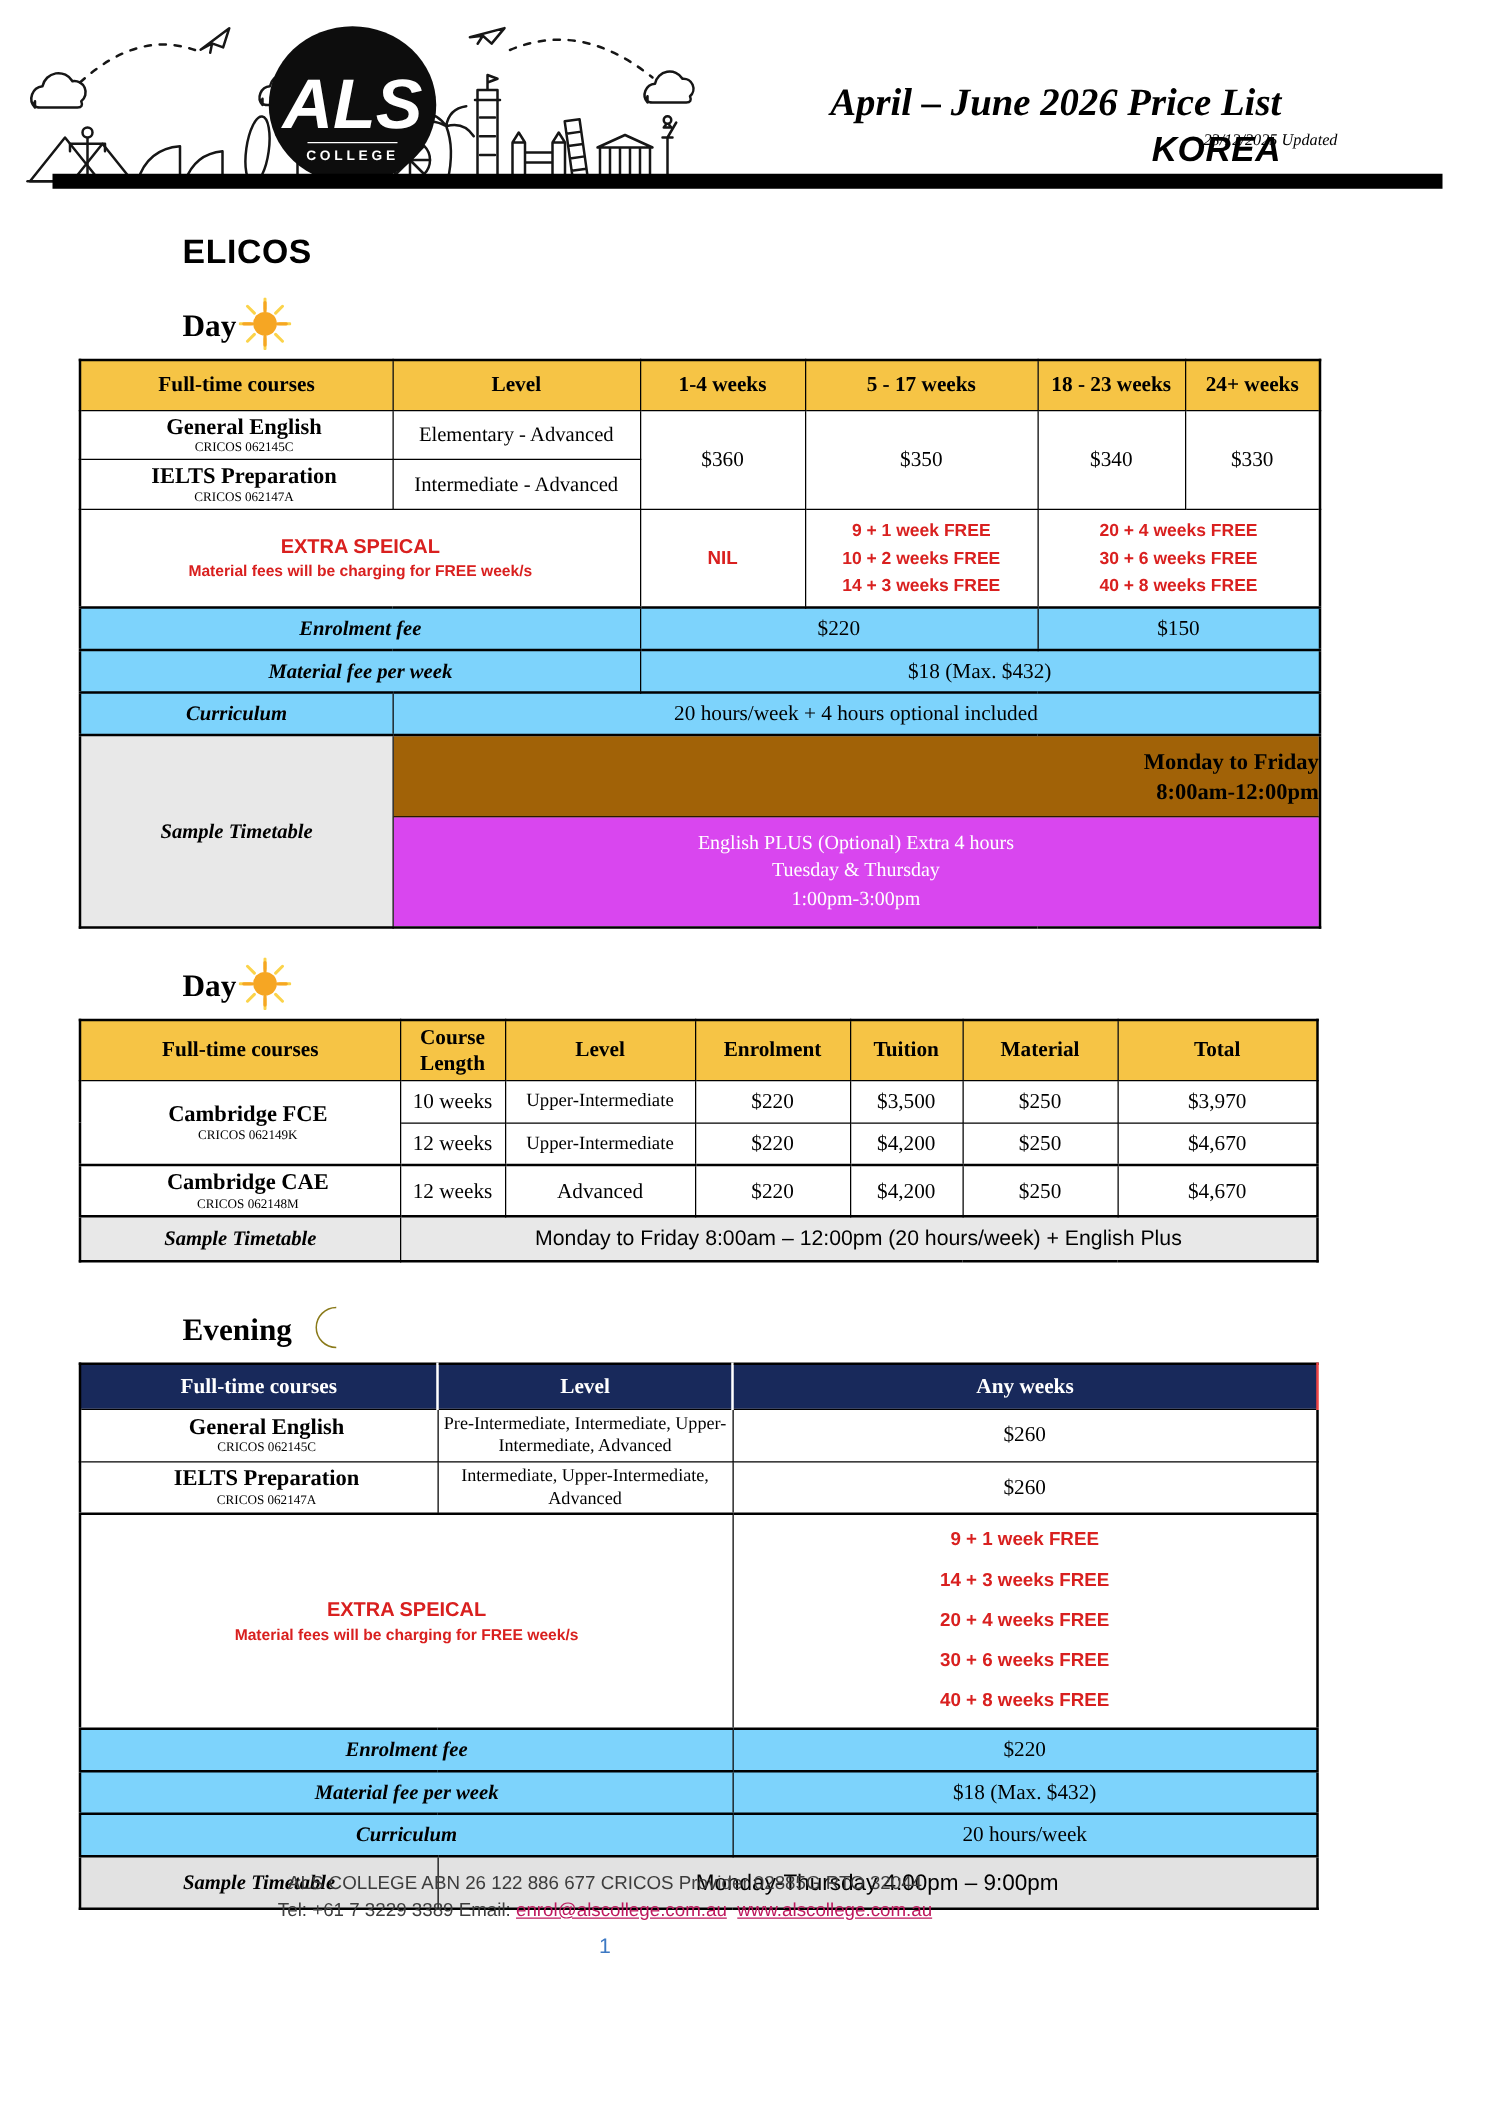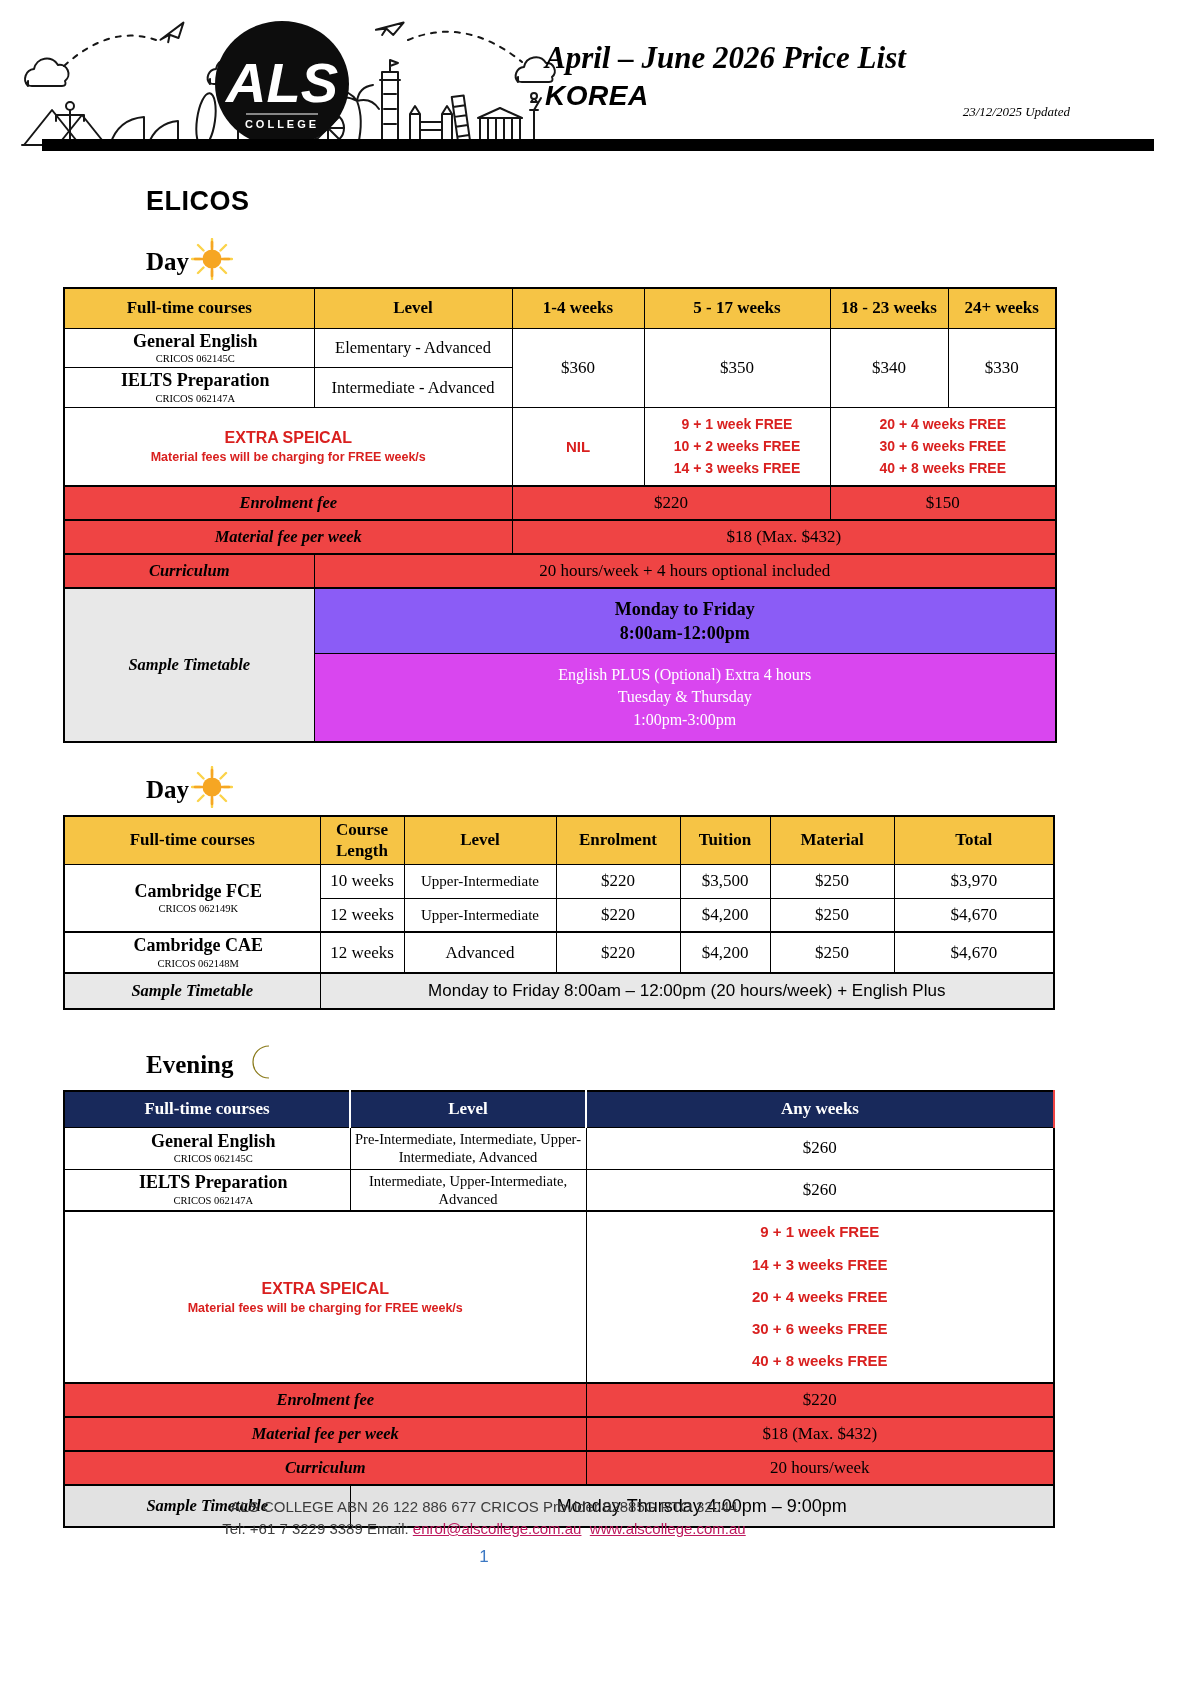--- a/index.html
+++ b/index.html
@@ -4,21 +4,21 @@
 <style>
   * { margin:0; padding:0; box-sizing:border-box; }
   html,body { background:#fff; }
   body {
     width:1191px; height:1684px; position:relative; overflow:hidden;
     font-family:"Liberation Serif", serif; color:#000;
   }
   
   .page-header { position:relative; height:152px; }
   .skyline { position:absolute; left:10px; top:14px; }
-  .title-block { position:absolute; left:545px; top:40px; width:480px; text-align:left; }
+  .title-block { position:absolute; left:545px; top:64px; width:480px; text-align:right; }
   .title-main { font-family:"Liberation Serif", serif; font-style:italic; font-weight:bold; font-size:31px; white-space:nowrap; }
   .title-sub  { font-family:"Liberation Sans", sans-serif; font-weight:bold; font-style:italic; font-size:28px; letter-spacing:.5px; margin-top:4px; }
   .updated    { position:absolute; left:880px; width:190px; top:104px; text-align:right; font-style:italic; font-size:13px; }
   .black-bar  { position:absolute; left:42px; top:139px; width:1112px; height:12px; background:#000; }
   
   .content { margin-left:63px; width:992px; }
   .elicos  { font-family:"Liberation Sans", sans-serif; font-weight:bold; font-size:27px; margin:34px 0 0 83px; letter-spacing:.5px; }
   .section-heading { margin:24px 0 4px 83px; font-weight:bold; font-size:25px; display:flex; align-items:center; height:42px; }
   .section-heading .hicon { margin-left:2px; display:inline-block; }
   
@@ -33,26 +33,26 @@
   .course-name { font-weight:bold; font-size:18px; line-height:1.15;padding-left:16px; }
   .cricos { font-size:10.5px; font-weight:normal; display:block; margin-top:2px; }
   .level-cell { font-size:16.5px; }
   .level-small { font-size:14.5px; line-height:1.25; }
   .price { font-size:17px; }
   .red  { color:#D9201F; font-family:"Liberation Sans", sans-serif; font-weight:bold; }
   .extra-label .l1 { font-size:16px; }
   .extra-label .l2 { font-size:12.5px; margin-top:3px; }
   .free-lines { font-size:14px; line-height:1.6; }
   .free-lines-evening { font-size:15px; line-height:2.15; }
-  .cream td { background:#ef4444; }
+  .cream td { background:#7dd3fc; }
   .row-label { font-weight:bold; font-style:italic; font-size:16.5px; }
   .fee-row td { height:34px; border-top:2px solid #000; }
   .gray-label { background:#E8E8E8; }
   .tt-cell { padding:0; }
-  .tt-top { background:#8b5cf6; font-weight:bold; font-size:18px; line-height:1.35; padding:8px 0; border-bottom:1px solid #000; }
+  .tt-top { background:#a16207; font-weight:bold; font-size:18px; line-height:1.35; padding:8px 0; border-bottom:1px solid #000;text-align:right; }
   .tt-bottom { background:#d946ef; color:#fff; font-weight:normal; font-size:16px; line-height:1.4; padding:10px 0; }
   .extra-row td { height:78px; }
   .extra-row-evening td { height:172px; }
   .t2 td { height:34px; }
   .t2 .yellow-head td { height:48px; line-height:1.2; }
   .t2-sample td { background:#E8E8E8; border-top:2px solid #000; height:36px; }
   .t2-sample .val, .t3-sample .val { font-family:"Liberation Sans", sans-serif; font-size:17px; }
   .t3 td.course-row { height:42px; }
   .t3-sample td { background:#E2E2E2; border-top:2px solid #000; height:42px; }
   

